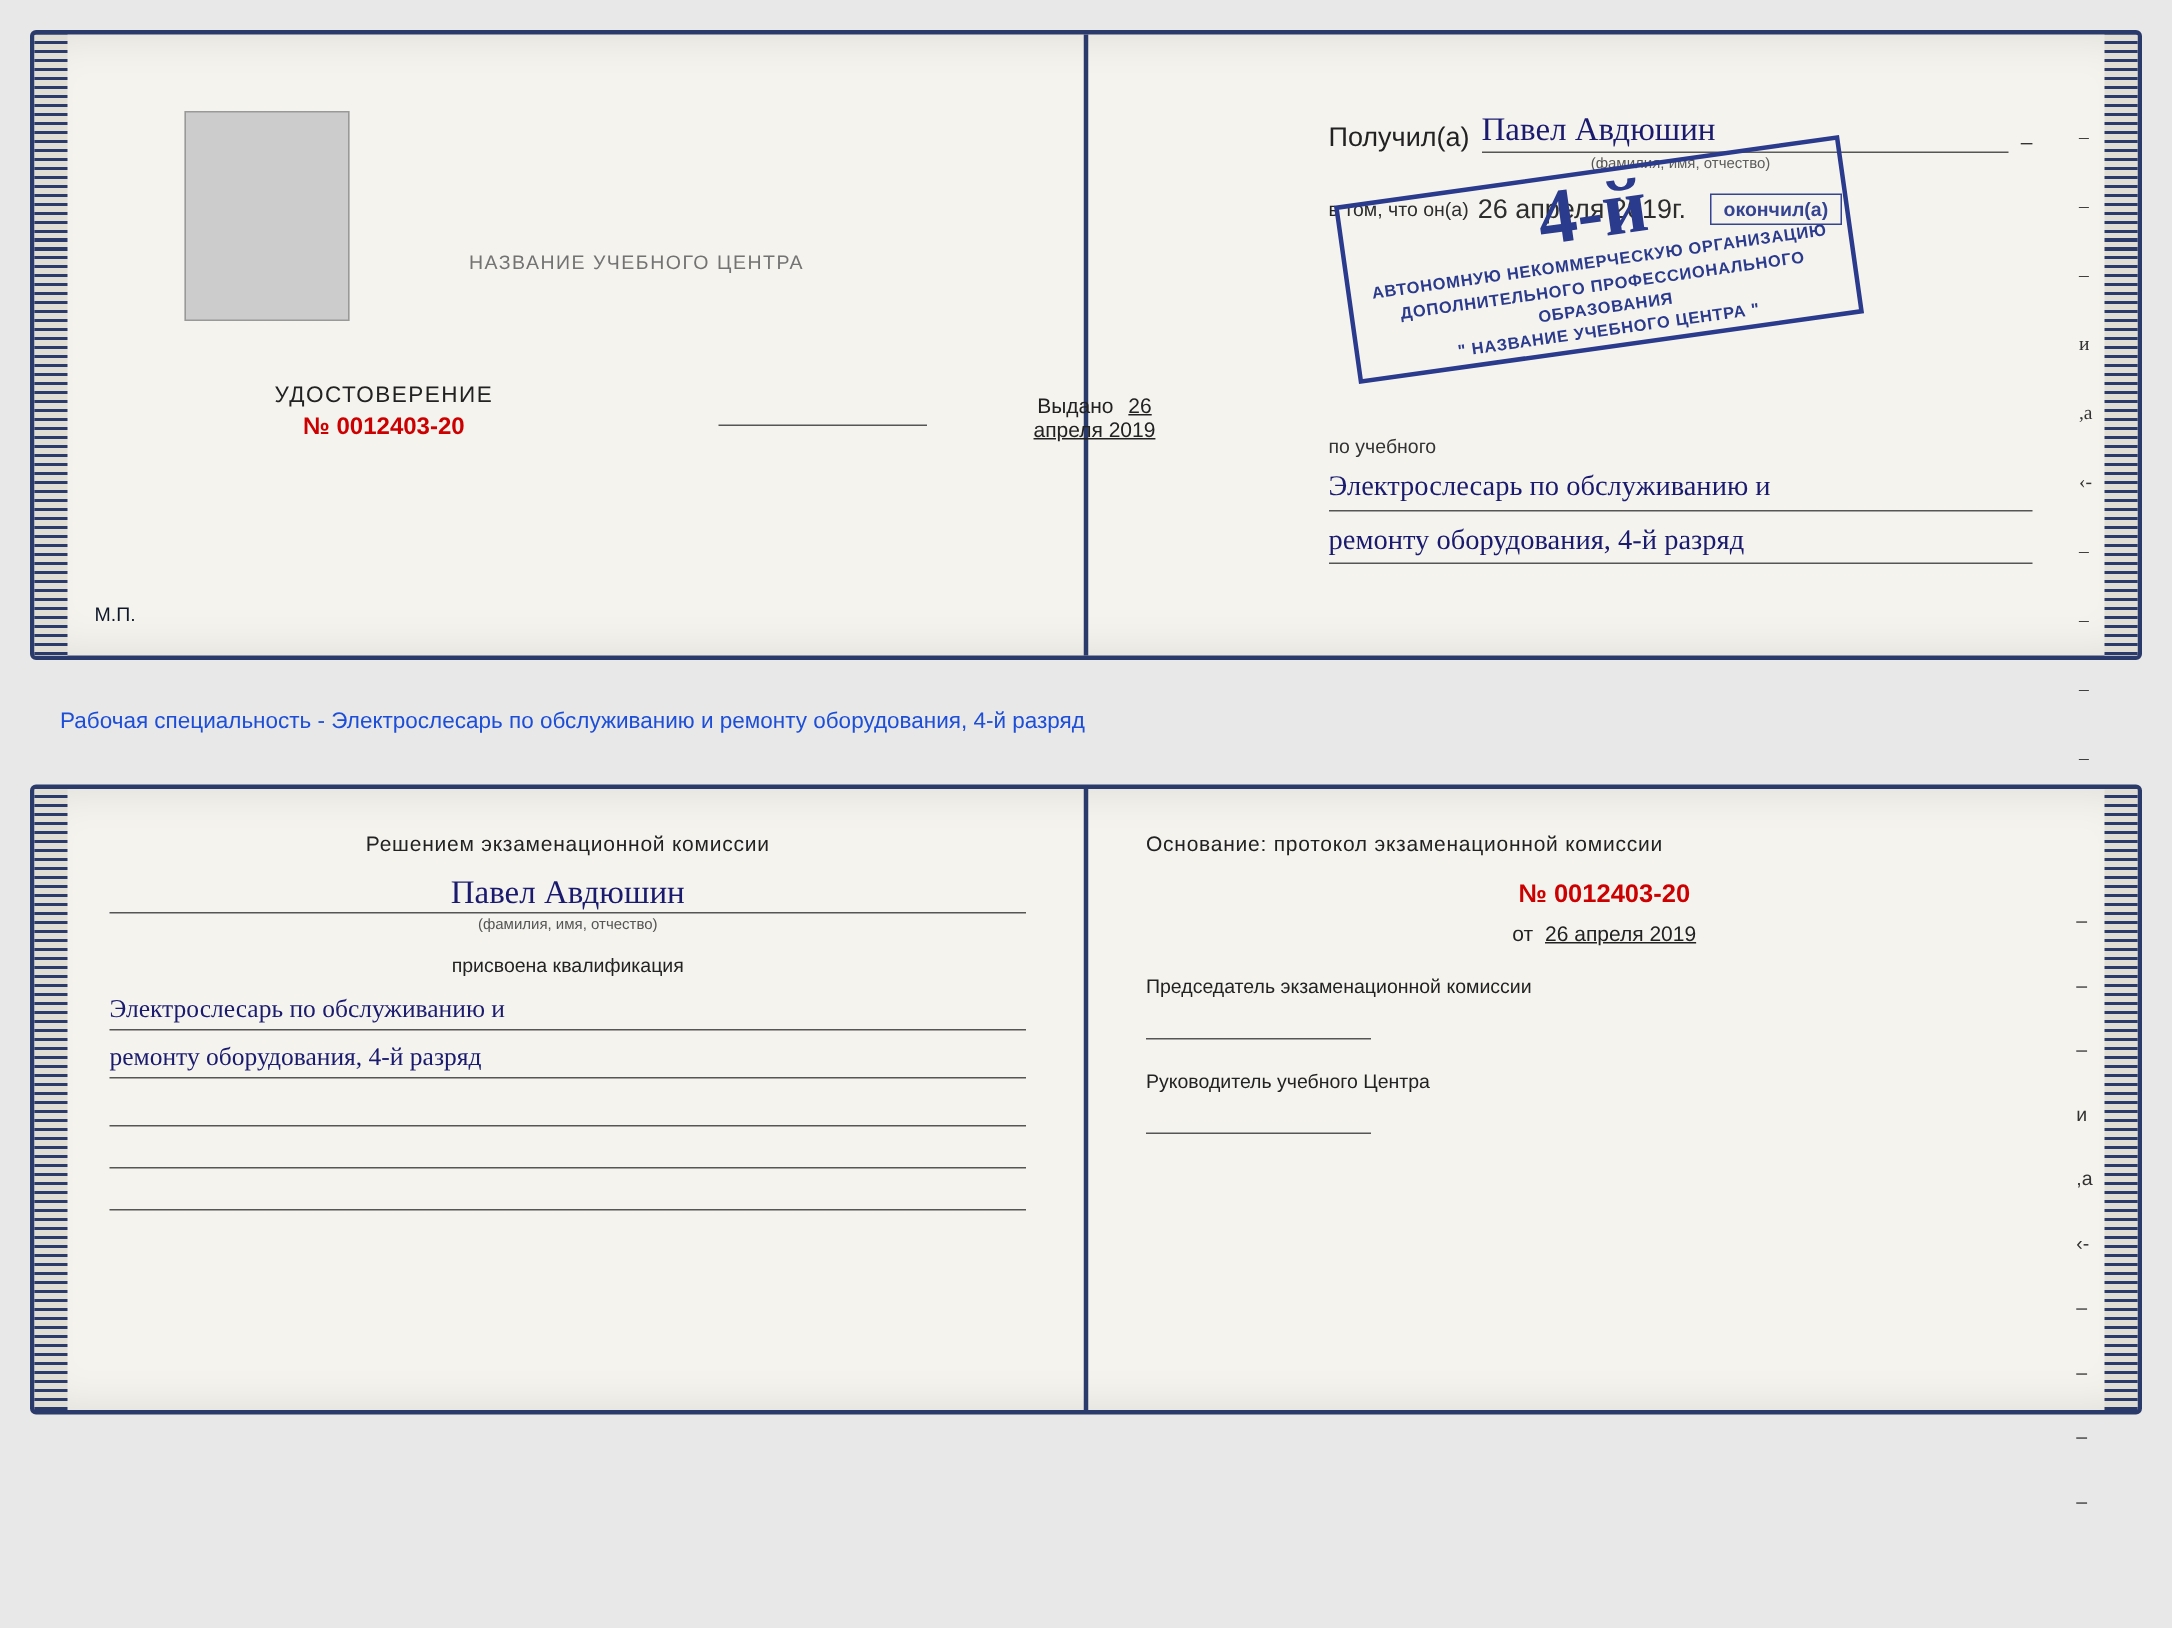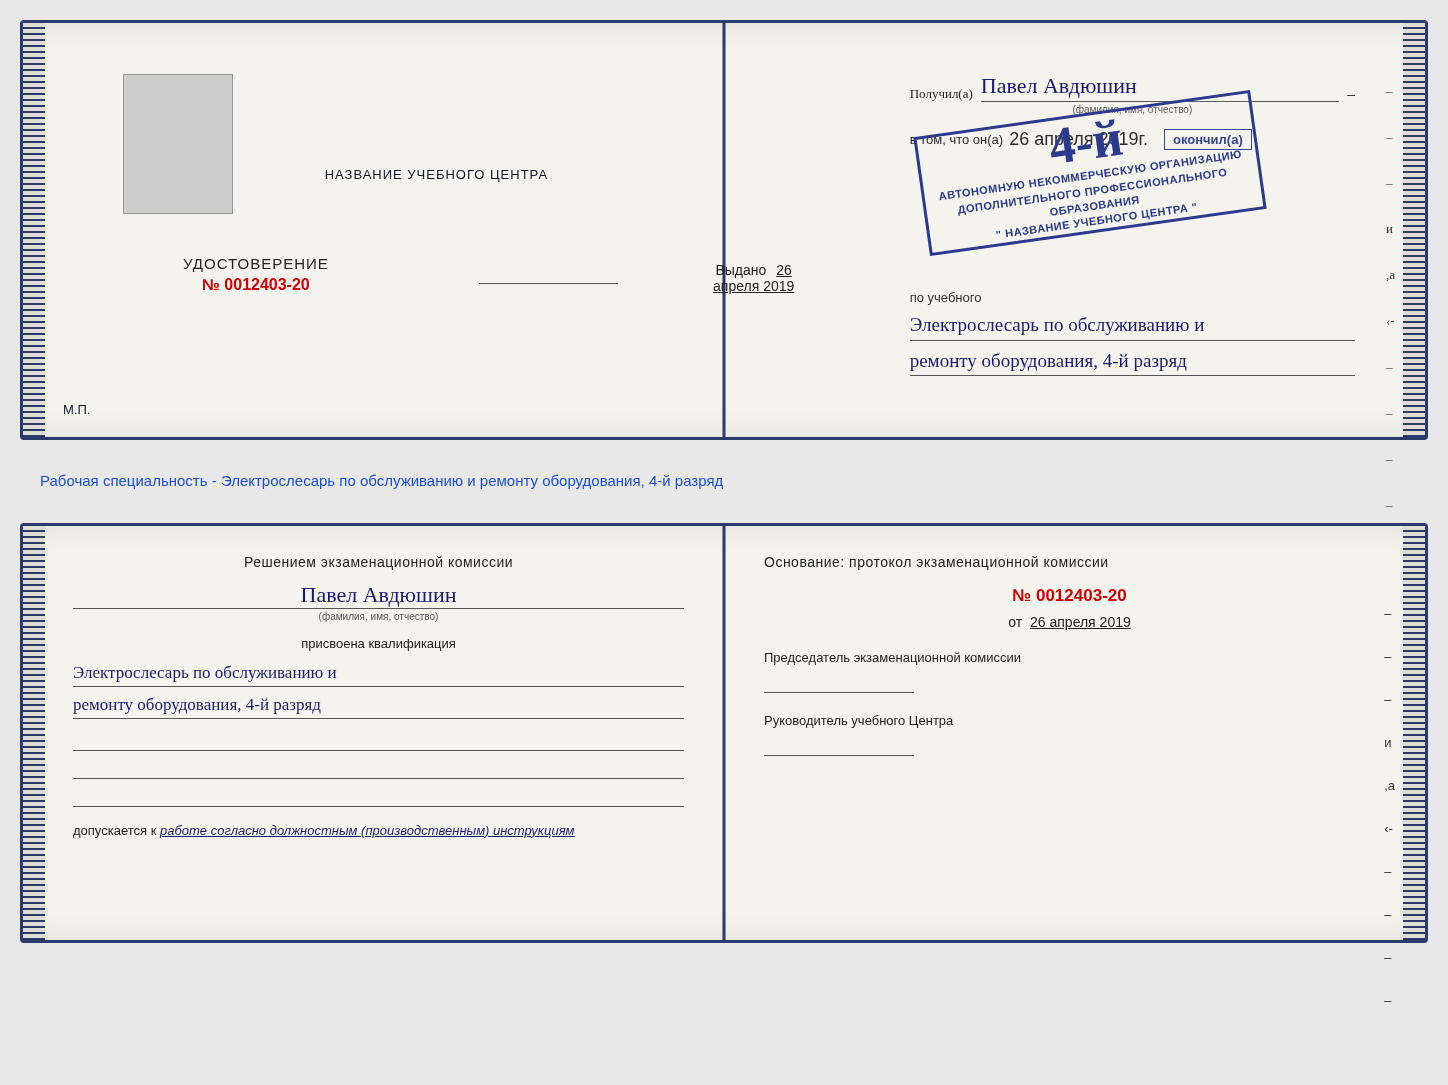--- a/index.html
+++ b/index.html
@@ -71,21 +71,21 @@
       align-items: center;
       justify-content: center;
       height: 100%;
       gap: 20px;
     }
 
     .center-title {
       font-size: 13px;
       letter-spacing: 1px;
       text-align: center;
-      color: #0f172a;
+      color: #737373;
       font-weight: normal;
       text-transform: uppercase;
       font-family: Arial, sans-serif;
     }
 
     .photo-placeholder {
       width: 110px;
       height: 140px;
       background: #ccc;
       border: 1px solid #999;
@@ -143,23 +143,22 @@
     }
 
     .poluchil-line {
       display: flex;
       align-items: flex-end;
       gap: 8px;
       margin-bottom: 2px;
     }
 
     .poluchil-label {
-      font-size: 13px;
+      font-size: 18px;
       white-space: nowrap;
-      font-family: Liberation Serif, serif;
     }
 
     .handwritten-name {
       font-family: 'Segoe Script', 'Brush Script MT', cursive;
       font-size: 22px;
       color: #1a1a6e;
       border-bottom: 1px solid #555;
       flex: 1;
       padding-bottom: 2px;
     }
@@ -435,21 +434,21 @@
         <div style="position: relative; width: 100%; display: flex; flex-direction: row; align-items: flex-end; margin-top: 10px;">
           <div class="photo-placeholder"></div>
 
           <div class="udostoverenie-block" style="margin-left: 120px; margin-top: -60px;">
             <div class="udostoverenie-title">УДОСТОВЕРЕНИЕ</div>
             <div class="udostoverenie-number">№ 0012403-20</div>
           </div>
 
           <div style="width: 200px; border-bottom: 1px solid #555; margin: 30px auto 10px; margin-left: 150px;"></div>
 
-          <div class="vydano-line" style="margin-left: 80px;">
+          <div class="vydano-line" style="margin-left: 56px;">
             <span>Выдано</span>
             <span style="text-decoration: underline; margin-left: 6px;">26 апреля 2019</span>
           </div>
         </div>
       </div>
       <div class="mp-line">М.П.</div>
     </div>
 
     <div class="doc-right">
       <div class="doc-right-content">
@@ -518,24 +517,20 @@
 
       <span class="qualification-handwritten">Электрослесарь по обслуживанию и</span>
       <span class="qualification-handwritten">ремонту оборудования, 4-й разряд</span>
 
       <div class="signature-lines">
         <div class="sig-line"></div>
         <div class="sig-line"></div>
         <div class="sig-line"></div>
       </div>
 
-      <div class="dopuskaetsya-block" style="margin-top: 16px;">
-        <span class="dopusk-label">допускается к</span>
-        <span class="dopusk-handwritten">работе согласно должностным (производственным) инструкциям</span>
-      </div>
     </div>
 
     <div class="bottom-right">
       <div class="osnovaniye-title">Основание: протокол экзаменационной комиссии</div>
 
       <div class="protocol-number">№ 0012403-20</div>
 
       <div class="ot-date">
         <span>от</span>
         <span style="text-decoration: underline; margin-left: 4px;">26 апреля 2019</span>

